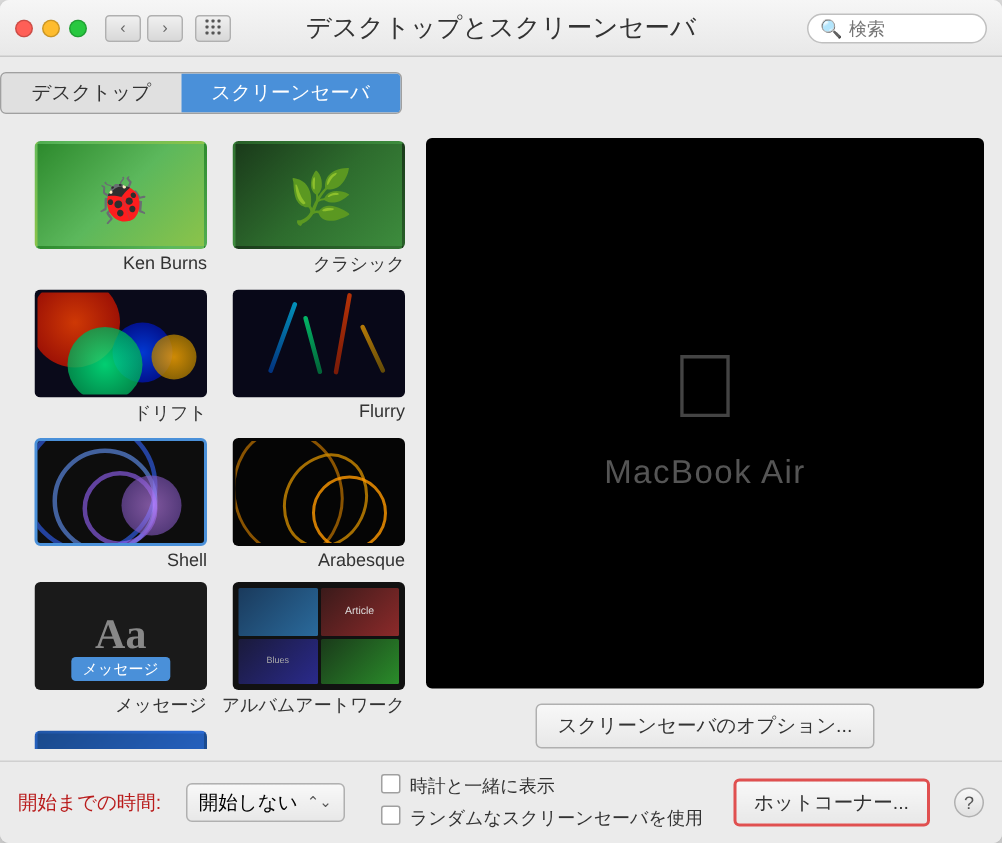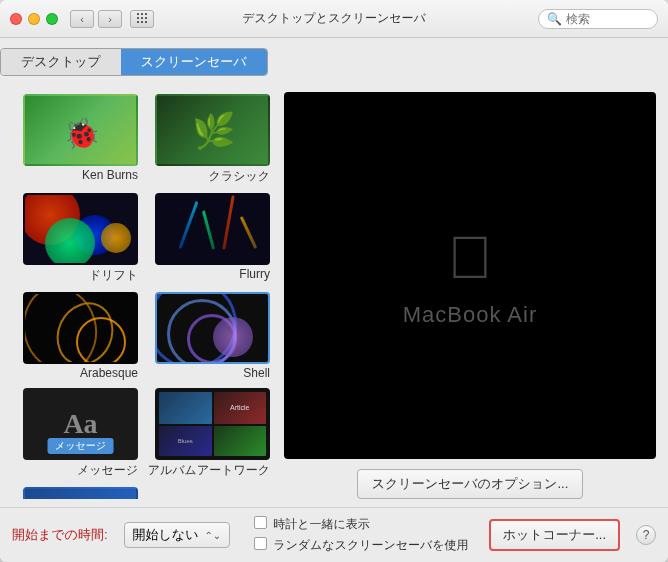--- a/index.html
+++ b/index.html
@@ -89,21 +89,21 @@
       grid-template-columns: repeat(3,3px);
       grid-template-rows: repeat(3,3px);
       gap: 1px;
     }
     .grid-dot { width: 2px; height: 2px; background: #555; border-radius: 0.5px; }
 
     .title-text {
       position: absolute;
       left: 50%;
       transform: translateX(-50%);
-      font-size: 12px;
+      font-size: 17px;
       font-weight: 500;
       color: #333;
     }
 
     .search-box {
       margin-left: auto;
       display: flex;
       align-items: center;
       background: #fff;
       border: 1px solid #c0c0c0;
@@ -549,37 +549,37 @@
         <div class="ss-item">
           <div class="ss-thumb thumb-flurry">
             <div class="flurry-line fl1"></div>
             <div class="flurry-line fl2"></div>
             <div class="flurry-line fl3"></div>
             <div class="flurry-line fl4"></div>
           </div>
           <span class="ss-label">Flurry</span>
         </div>
 
-        <div class="ss-item">
-          <div class="ss-thumb thumb-arabesque">
-            <div class="arab-shape arab1"></div>
-            <div class="arab-shape arab2"></div>
-            <div class="arab-shape arab3"></div>
-          </div>
-          <span class="ss-label">Arabesque</span>
-        </div>
-
         <div class="ss-item selected">
           <div class="ss-thumb thumb-shell">
             <div class="shell-shape sh1"></div>
             <div class="shell-shape sh2"></div>
             <div class="shell-shape sh3"></div>
             <div class="shell-shape sh4"></div>
           </div>
           <span class="ss-label">Shell</span>
+        </div>
+
+        <div class="ss-item">
+          <div class="ss-thumb thumb-arabesque">
+            <div class="arab-shape arab1"></div>
+            <div class="arab-shape arab2"></div>
+            <div class="arab-shape arab3"></div>
+          </div>
+          <span class="ss-label">Arabesque</span>
         </div>
 
         <div class="ss-item">
           <div class="ss-thumb thumb-message">
             <span class="message-aa">Aa</span>
             <span class="message-badge">メッセージ</span>
           </div>
           <span class="ss-label">メッセージ</span>
         </div>
 

